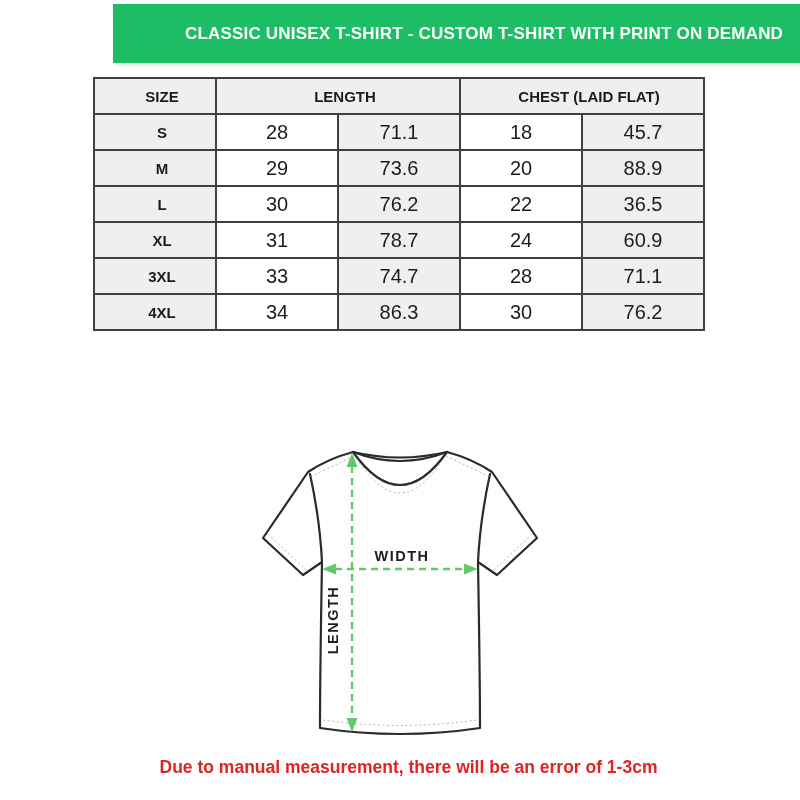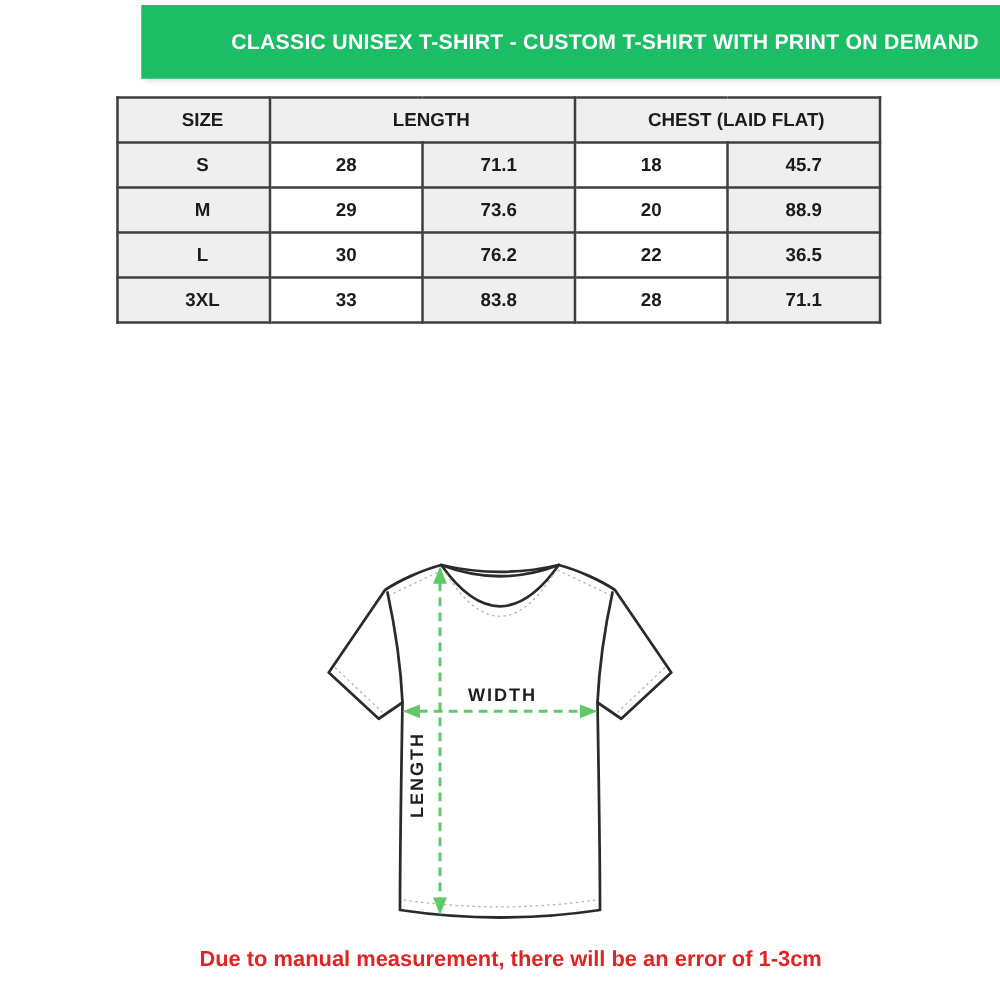--- a/index.html
+++ b/index.html
@@ -31,21 +31,21 @@
   .size-table{
     position:absolute;left:93px;top:77px;width:612px;
     border-collapse:collapse;table-layout:fixed;
   }
   .size-table th,.size-table td{
     border:2px solid var(--border-dark);
     height:36px;text-align:center;vertical-align:middle;
     background:#ffffff;color:var(--ink);
   }
   .size-table th{font-weight:bold;font-size:15px;padding-left:14px;}
-  .size-table td{font-weight:bold;font-size:15px;}
+  .size-table td{font-weight:normal;font-size:20px;}
   .size-table .shade{background:var(--cell-shade);}
 
   
   .diagram{position:absolute;left:250px;top:440px;width:300px;height:310px;}
   .shirt-line{fill:none;stroke:#2b2b2b;stroke-width:2.2;stroke-linejoin:round;stroke-linecap:round;}
   .shirt-fill{fill:#ffffff;stroke:#2b2b2b;stroke-width:2.2;stroke-linejoin:round;}
   .stitch{fill:none;stroke:#b3b3b3;stroke-width:1;stroke-dasharray:2 2.6;}
   .measure{fill:none;stroke:var(--arrow-green);stroke-width:2.4;stroke-dasharray:7 5;}
   .measure-head{fill:var(--arrow-green);stroke:none;}
   .diagram-label{
@@ -99,25 +99,39 @@
         <td class="shade">88.9</td>
       </tr>
       <tr>
         <th class="shade">L</th>
         <td>30</td>
         <td class="shade">76.2</td>
         <td>22</td>
         <td class="shade">36.5</td>
       </tr>
       <tr>
+        <th class="shade">XL</th>
+        <td>31</td>
+        <td class="shade">78.7</td>
+        <td>24</td>
+        <td class="shade">60.9</td>
+      </tr>
+      <tr>
         <th class="shade">3XL</th>
         <td>33</td>
-        <td class="shade">83.8</td>
+        <td class="shade">74.7</td>
         <td>28</td>
         <td class="shade">71.1</td>
+      </tr>
+      <tr>
+        <th class="shade">4XL</th>
+        <td>34</td>
+        <td class="shade">86.3</td>
+        <td>30</td>
+        <td class="shade">76.2</td>
       </tr>
     </tbody>
   </table>
 
   <svg class="diagram" viewBox="0 0 300 310">
 
     <path class="shirt-fill" d="M103,12
          C 88,16 70,24 58,32
          L 13,98
          L 53,135

